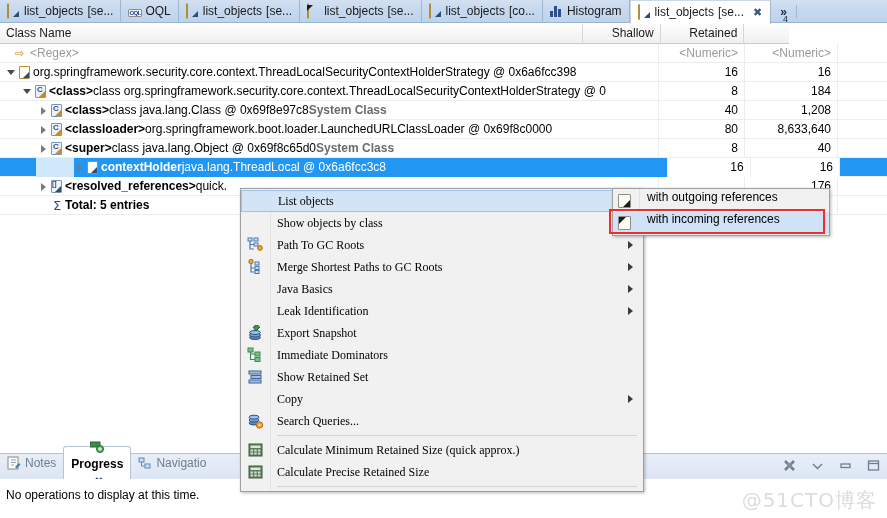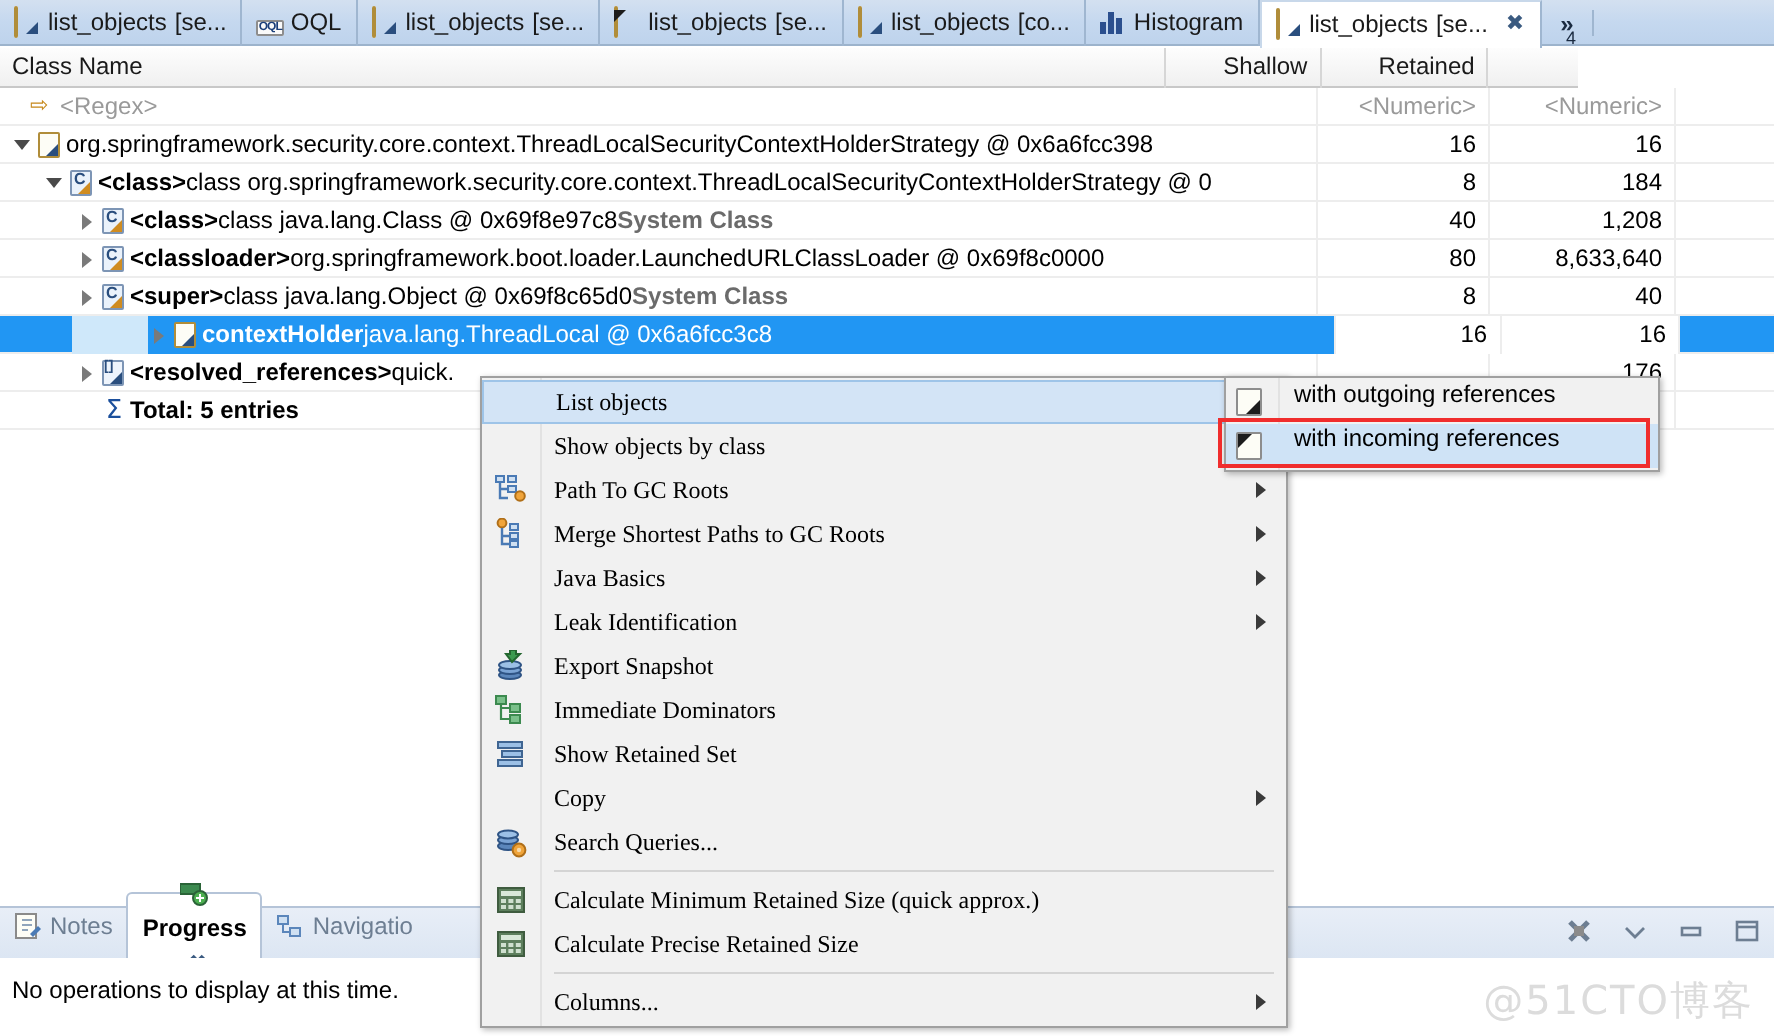--- a/index.html
+++ b/index.html
@@ -594,24 +594,20 @@
             <rect x="3.5" y="10.5" width="2.5" height="2" fill="#cfe0cf"></rect>
             <rect x="7.2" y="10.5" width="2.5" height="2" fill="#cfe0cf"></rect>
             <rect x="10.9" y="10.5" width="2.5" height="2" fill="#cfe0cf"></rect>
           </svg>
       </span>
       <span>Calculate Precise Retained Size</span>
     </div>
 
     <div class="msep"></div>
 
-    <div class="mi">
-      <span>Columns...</span>
-      <span class="arrow"></span>
-    </div>
   </div>
 
   <div class="submenu">
     <div class="gutter"></div>
     <div class="smi">
       <span class="sico"></span>
       <span>with outgoing references</span>
     </div>
     <div class="smi sel">
       <span class="sico tl"></span>

